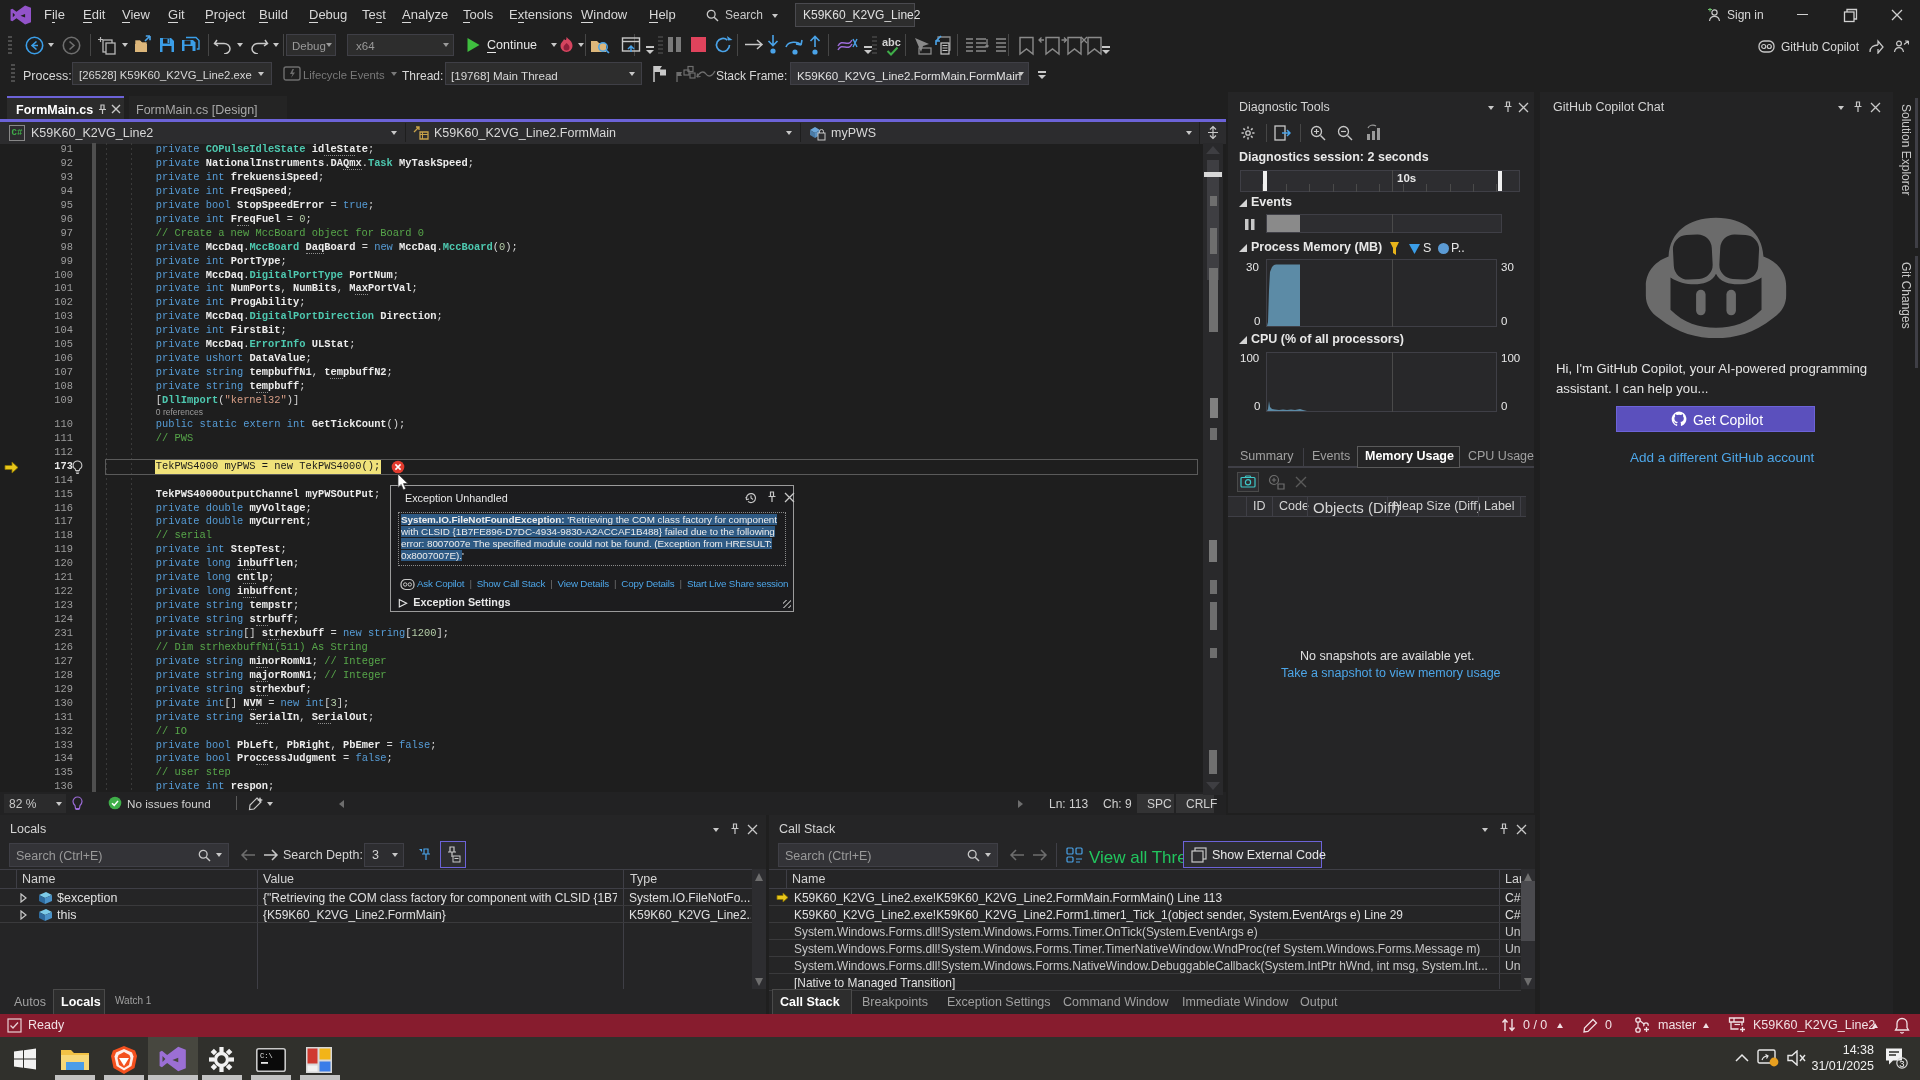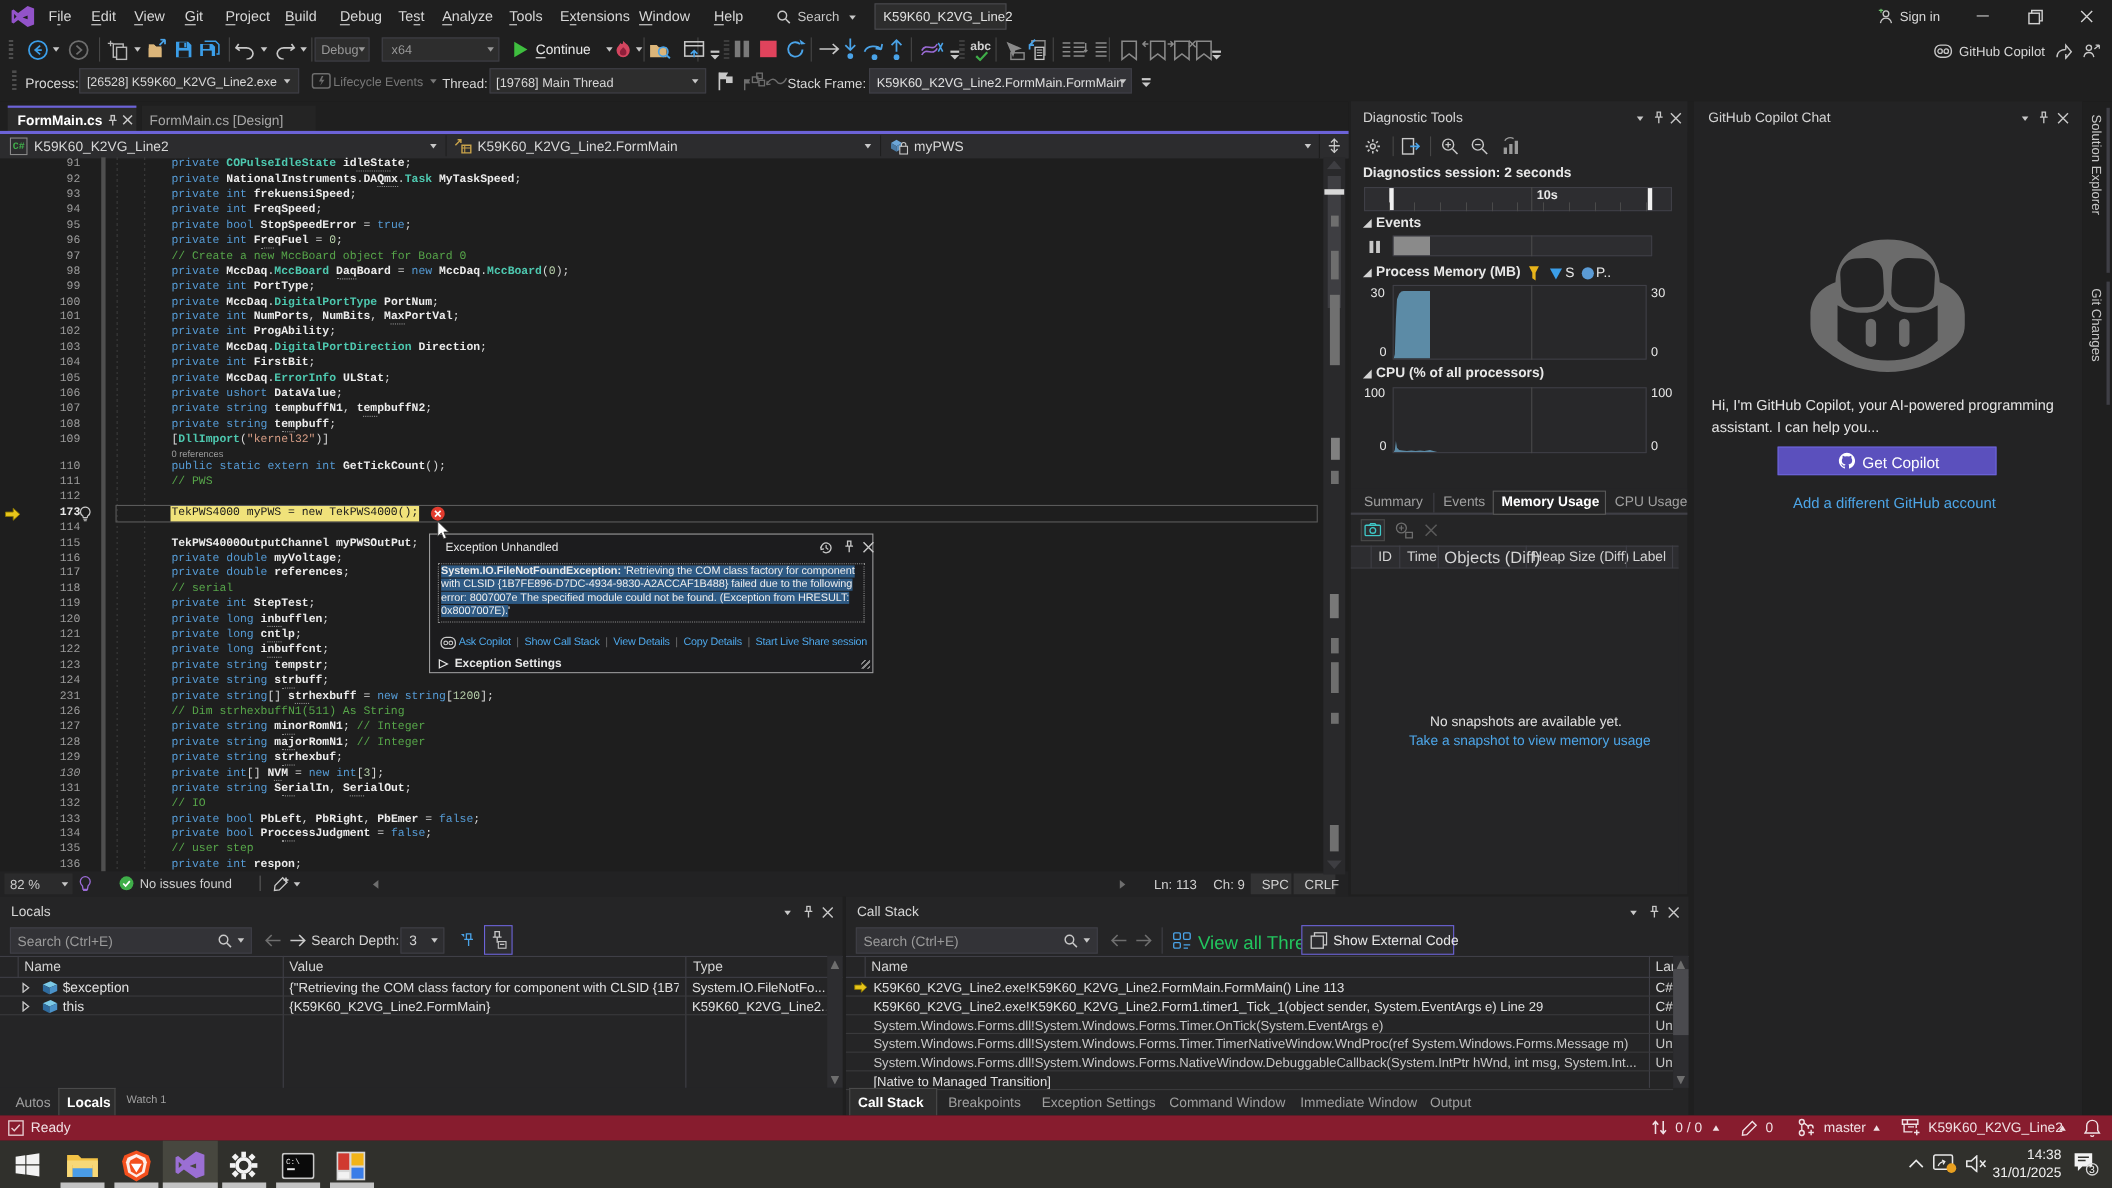--- a/index.html
+++ b/index.html
@@ -370,21 +370,21 @@
 <div class="ln" style="top:431.8px;">111</div>
 <div class="cl" style="top:431.8px"><b class="c">// PWS</b></div>
 <div class="ln" style="top:445.7px;">112</div>
 <div class="ln" style="top:459.7px;font-weight:700;color:#e8e8e8">173</div>
 <div class="ln" style="top:473.6px;">114</div>
 <div class="ln" style="top:487.6px;">115</div>
 <div class="cl" style="top:487.6px"><b class="i">TekPWS4000OutputChannel</b> <b class="i">myPWSOutPut</b>;</div>
 <div class="ln" style="top:501.5px;">116</div>
 <div class="cl" style="top:501.5px"><b class="k">private</b> <b class="k">double</b> <b class="i">myVoltage</b>;</div>
 <div class="ln" style="top:515.4px;">117</div>
-<div class="cl" style="top:515.4px"><b class="k">private</b> <b class="k">double</b> <b class="i">references</b>;</div>
+<div class="cl" style="top:515.4px"><b class="k">private</b> <b class="k">double</b> <b class="i">myCurrent</b>;</div>
 <div class="ln" style="top:529.4px;">118</div>
 <div class="cl" style="top:529.4px"><b class="c">// serial</b></div>
 <div class="ln" style="top:543.3px;">119</div>
 <div class="cl" style="top:543.3px"><b class="k">private</b> <b class="k">int</b> <b class="i">StepTest</b>;</div>
 <div class="ln" style="top:557.3px;">120</div>
 <div class="cl" style="top:557.3px"><b class="k">private</b> <b class="k">long</b> <b class="i">i<u>nb</u>ufflen</b>;</div>
 <div class="ln" style="top:571.2px;">121</div>
 <div class="cl" style="top:571.2px"><b class="k">private</b> <b class="k">long</b> <b class="i">c<u>nt</u>lp</b>;</div>
 <div class="ln" style="top:585.1px;">122</div>
 <div class="cl" style="top:585.1px"><b class="k">private</b> <b class="k">long</b> <b class="i">i<u>nb</u>uffcnt</b>;</div>
@@ -395,21 +395,21 @@
 <div class="ln" style="top:627.0px;">231</div>
 <div class="cl" style="top:627.0px"><b class="k">private</b> <b class="k">string</b>[] <b class="i">s<u>tr</u>hexbuff</b> = <b class="k">new</b> <b class="k">string</b>[<b class="n">1200</b>];</div>
 <div class="ln" style="top:640.9px;">126</div>
 <div class="cl" style="top:640.9px"><b class="c">// Dim strhexbuffN1(511) As String</b></div>
 <div class="ln" style="top:654.8px;">127</div>
 <div class="cl" style="top:654.8px"><b class="k">private</b> <b class="k">string</b> <b class="i">m<u>in</u>orRomN1</b>; <b class="c">// Integer</b></div>
 <div class="ln" style="top:668.8px;">128</div>
 <div class="cl" style="top:668.8px"><b class="k">private</b> <b class="k">string</b> <b class="i">m<u>aj</u>orRomN1</b>; <b class="c">// Integer</b></div>
 <div class="ln" style="top:682.7px;">129</div>
 <div class="cl" style="top:682.7px"><b class="k">private</b> <b class="k">string</b> <b class="i">s<u>tr</u>hexbuf</b>;</div>
-<div class="ln" style="top:696.7px;font-style:italic;">130</div>
+<div class="ln" style="top:696.7px;">130</div>
 <div class="cl" style="top:696.7px"><b class="k">private</b> <b class="k">int</b>[] <b class="i">N<u>V</u>M</b> = <b class="k">new</b> <b class="k">int</b>[<b class="n">3</b>];</div>
 <div class="ln" style="top:710.6px;">131</div>
 <div class="cl" style="top:710.6px"><b class="k">private</b> <b class="k">string</b> <b class="i">S<u>er</u>ialIn</b>, <b class="i">S<u>er</u>ialOut</b>;</div>
 <div class="ln" style="top:724.5px;">132</div>
 <div class="cl" style="top:724.5px"><b class="c">// IO</b></div>
 <div class="ln" style="top:738.5px;">133</div>
 <div class="cl" style="top:738.5px"><b class="k">private</b> <b class="k">bool</b> <b class="i">PbLeft</b>, <b class="i">PbRight</b>, <b class="i">PbEmer</b> = <b class="k">false</b>;</div>
 <div class="ln" style="top:752.4px;">134</div>
 <div class="cl" style="top:752.4px"><b class="k">private</b> <b class="k">bool</b> <b class="i">Pro<u>cc</u>essJudgment</b> = <b class="k">false</b>;</div>
 <div class="ln" style="top:766.4px;">135</div>
@@ -603,21 +603,21 @@
     <circle cx="6" cy="6" r="4.5" fill="none" stroke="#6e6e6e" stroke-width="1.2"></circle>
     <path d="M10 10h6v5h-6z" fill="none" stroke="#6e6e6e" stroke-width="1.2"></path>
     <path d="M6 3.8v4.4M3.8 6h4.4" stroke="#6e6e6e" stroke-width="1.1"></path>
   </svg>
 <svg class="a" style="left:1295px;top:476px" width="12" height="12" viewBox="0 0 12 12">
     <path d="M1 1l10 10M11 1 1 11" stroke="#5a5a5a" stroke-width="1.4"></path>
   </svg>
 
 <div class="a" style="left:1228px;top:496px;width:298px;height:21px;background:#2d2d30;border-top:1px solid #3f3f46;border-bottom:1px solid #3f3f46"></div>
 <div class="t" style="left:1253px;top:499px;color:#d4d4d4;font-size:12.5px">ID</div>
-<div class="t" style="left:1279px;top:499px;color:#d4d4d4;font-size:12.5px">Time</div>
+<div class="t" style="left:1279px;top:499px;color:#d4d4d4;font-size:12.5px">Code</div>
 <div class="t" style="left:1313px;top:499px;color:#d4d4d4;font-size:15px">Objects (Diff)</div>
 <div class="t" style="left:1393px;top:499px;color:#d4d4d4;font-size:12.5px">Heap Size (Diff)</div>
 <div class="t" style="left:1484px;top:499px;color:#d4d4d4;font-size:12.5px">Label</div>
 <div class="a" style="left:1246px;top:496px;width:1px;height:21px;background:#3f3f46"></div>
 <div class="a" style="left:1272px;top:496px;width:1px;height:21px;background:#3f3f46"></div>
 <div class="a" style="left:1307px;top:496px;width:1px;height:21px;background:#3f3f46"></div>
 <div class="a" style="left:1387px;top:496px;width:1px;height:21px;background:#3f3f46"></div>
 <div class="a" style="left:1478px;top:496px;width:1px;height:21px;background:#3f3f46"></div>
 <div class="a" style="left:1520px;top:496px;width:1px;height:21px;background:#3f3f46"></div>
 <div class="a" style="left:1228px;top:517px;width:298px;height:296px;background:#252526"></div>

